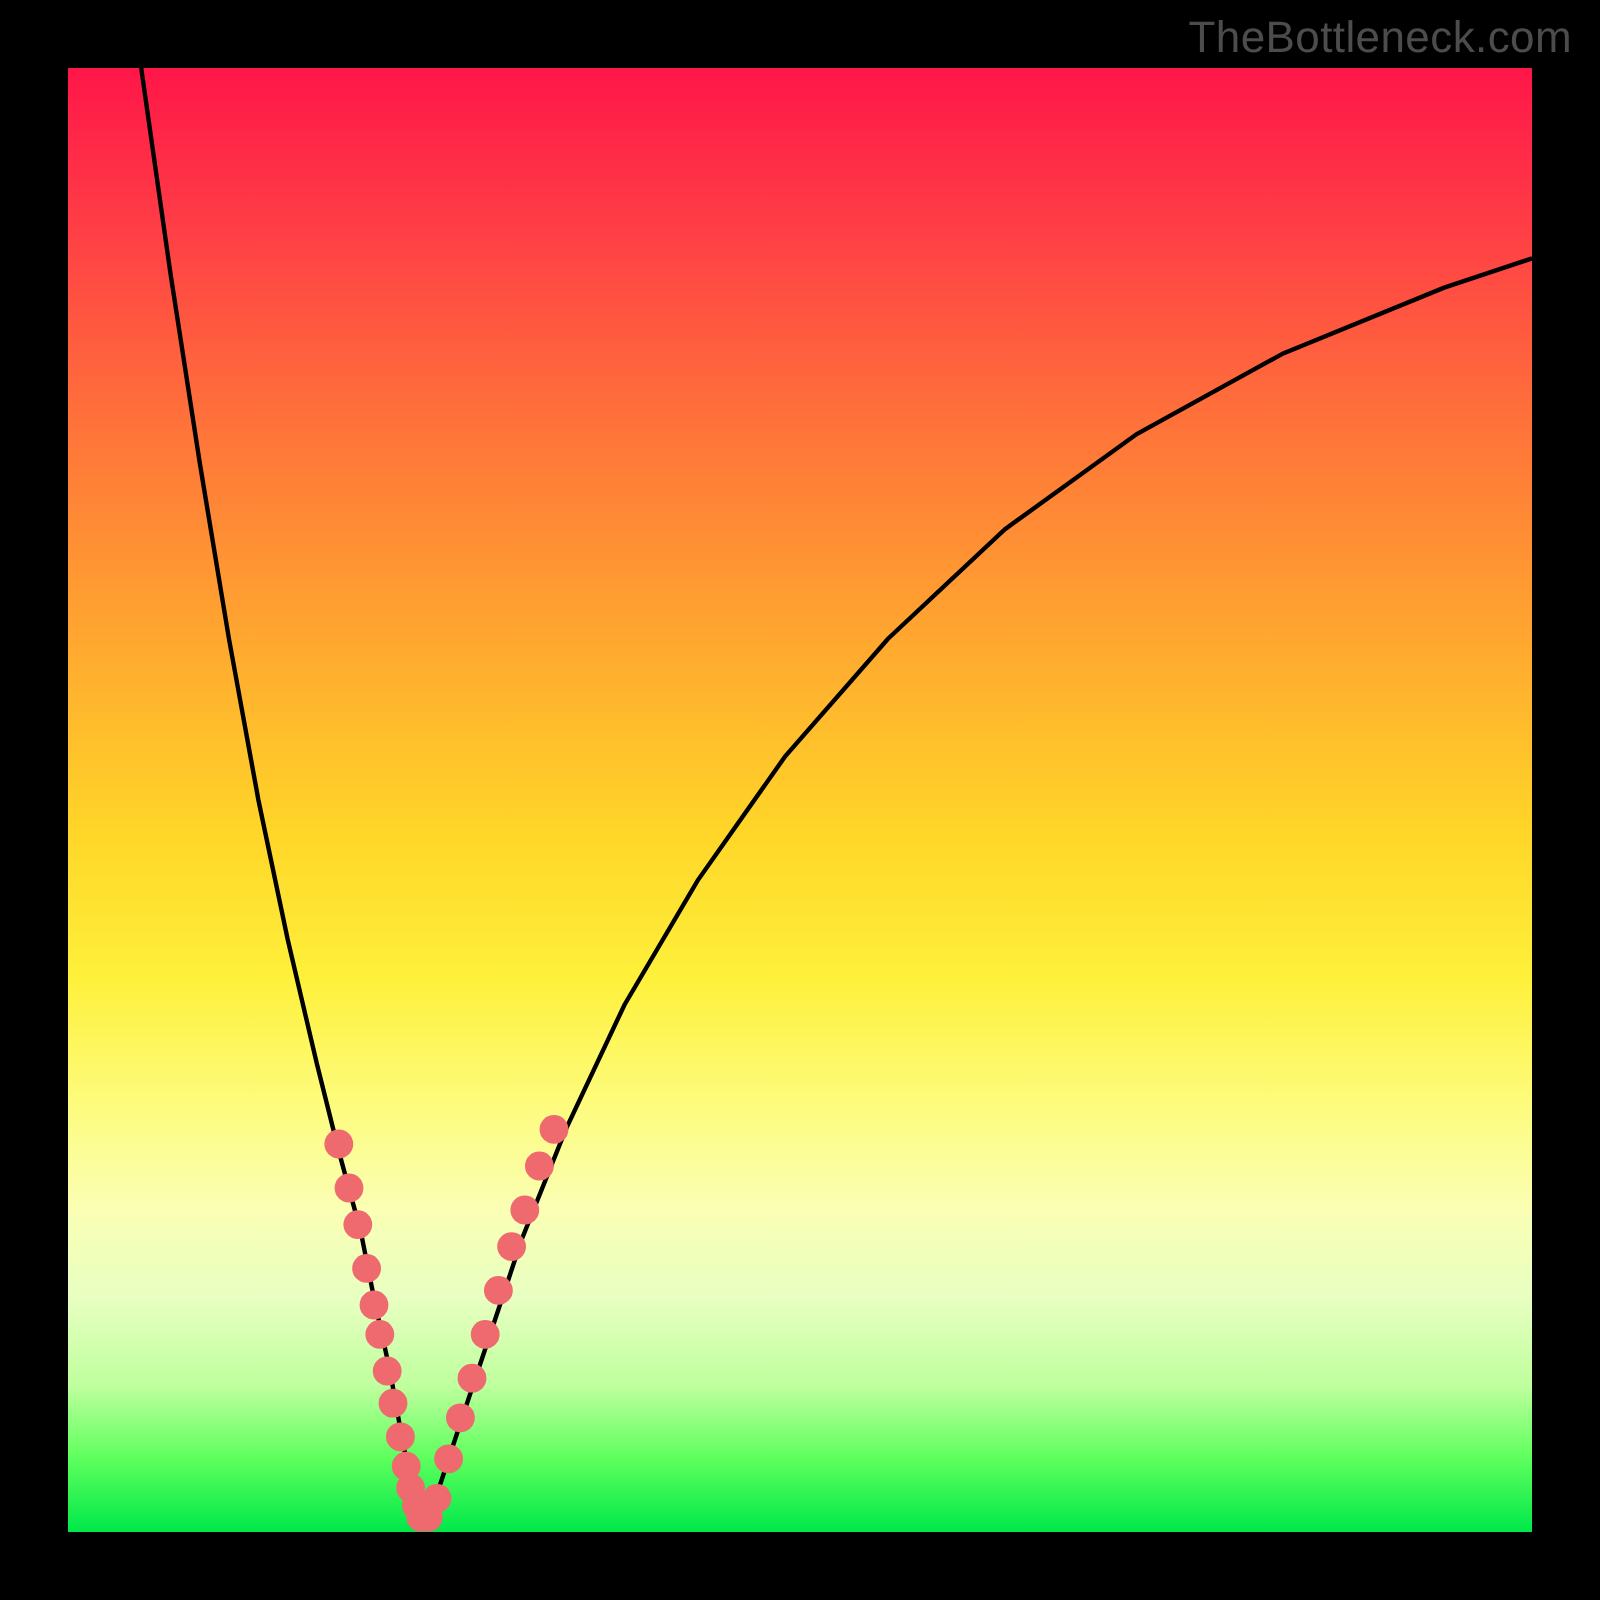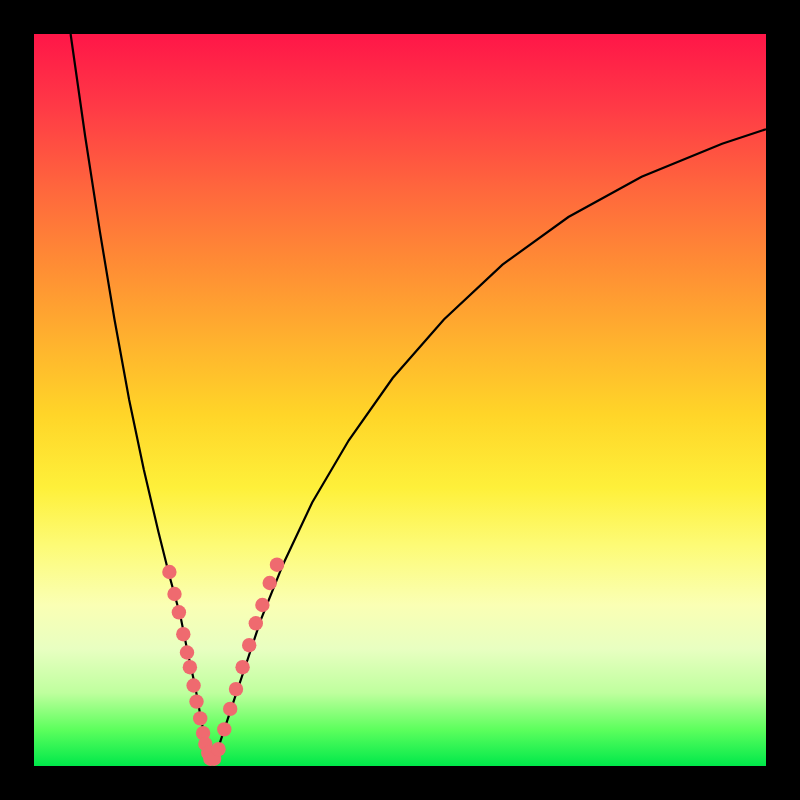--- a/index.html
+++ b/index.html
@@ -69,20 +69,21 @@
   .dot {
     fill: #ef6a6f;
     stroke: none;
   }
 </style>
 </head>
 <body>
 
 <div class="frame">
   <div class="plot-area"></div>
+  <div class="watermark">TheBottleneck.com</div>
   <svg class="overlay" viewBox="0 0 732 732" preserveAspectRatio="none">
     <path id="left-branch" class="curve" d="M36.6 0.0 L51.2 102.5 L65.9 197.6 L80.5 285.5 L95.2 366.0 L109.8 435.5 L124.4 497.8 L135.4 541.7 L146.4 581.9 L153.7 618.5 L161.0 651.5 L166.9 684.4 L172.0 710.0 L175.7 728.3"></path>
     <path id="right-branch" class="curve" d="M179.3 728.3 L186.7 706.4 L197.6 673.4 L212.3 629.5 L226.9 585.6 L248.9 530.7 L278.2 468.5 L314.8 406.3 L358.7 344.0 L409.9 285.5 L468.5 230.6 L534.4 183.0 L607.6 142.7 L688.1 109.8 L732.0 95.2"></path>
     <g id="dots">
         <circle cx="135.4" cy="538.0" r="7.2" class="dot"></circle>
         <circle cx="140.5" cy="560.0" r="7.2" class="dot"></circle>
         <circle cx="144.9" cy="578.3" r="7.2" class="dot"></circle>
         <circle cx="149.3" cy="600.2" r="7.2" class="dot"></circle>
         <circle cx="153.0" cy="618.5" r="7.2" class="dot"></circle>
         <circle cx="155.9" cy="633.2" r="7.2" class="dot"></circle>

